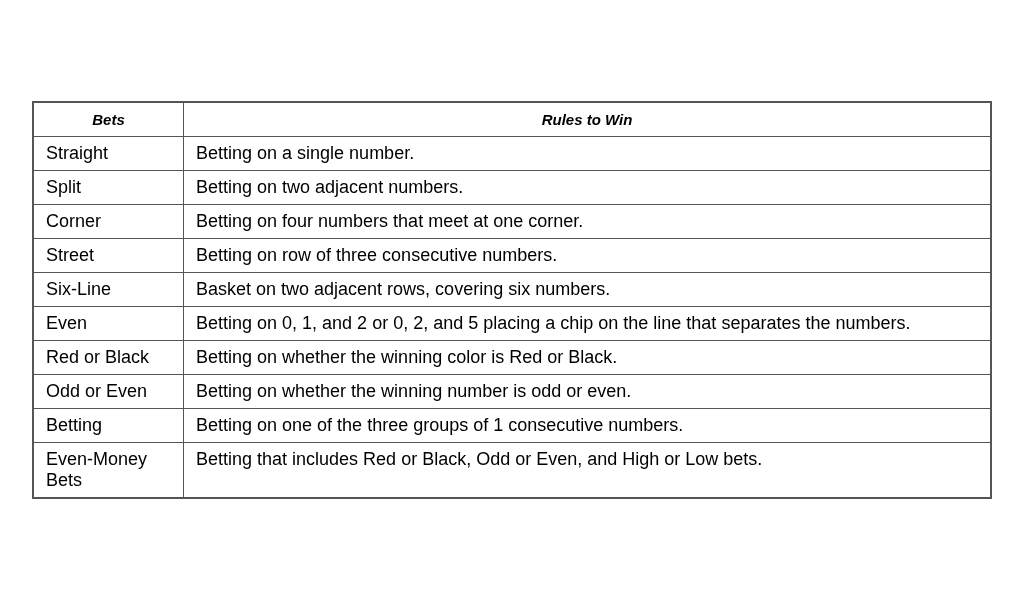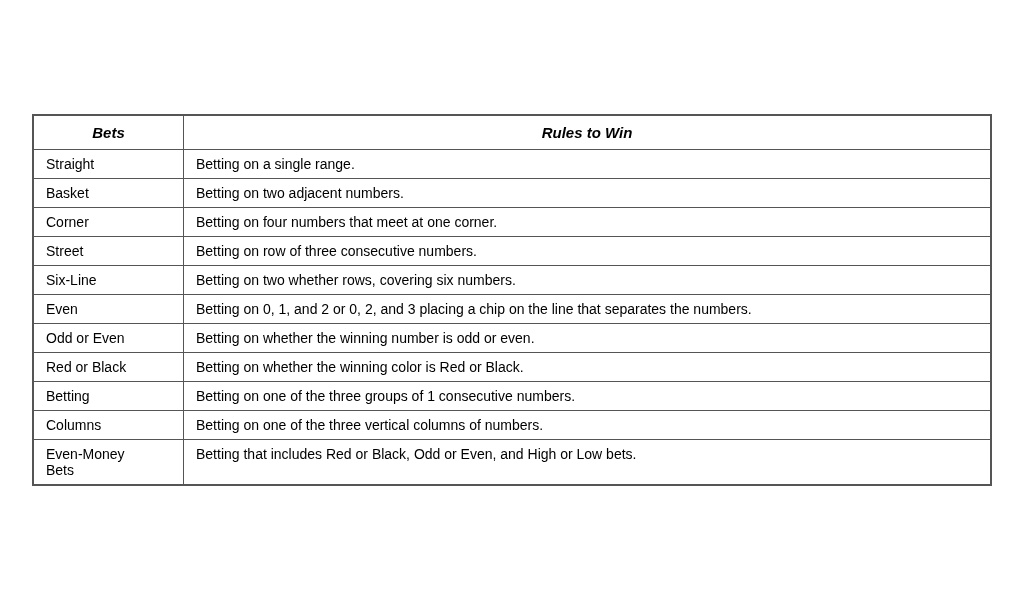--- a/index.html
+++ b/index.html
@@ -41,21 +41,21 @@
     }
 
     thead tr th:first-child {
       width: 150px;
       text-align: center;
     }
 
     tbody tr td {
       border: 1px solid #555;
       padding: 6px 12px;
-      font-size: 14px;
+      font-size: 18px;
       vertical-align: top;
     }
 
     tbody tr td:first-child {
       width: 150px;
       font-weight: normal;
     }
   </style>
 </head>
 <body>
@@ -64,57 +64,53 @@
   <table>
     <thead>
       <tr>
         <th>Bets</th>
         <th>Rules to Win</th>
       </tr>
     </thead>
     <tbody id="table-body">
     <tr>
           <td>Straight</td>
-          <td>Betting on a single range.</td>
+          <td>Betting on a single number.</td>
         </tr>
         <tr>
-          <td>Basket</td>
+          <td>Split</td>
           <td>Betting on two adjacent numbers.</td>
         </tr>
         <tr>
           <td>Corner</td>
           <td>Betting on four numbers that meet at one corner.</td>
         </tr>
         <tr>
           <td>Street</td>
           <td>Betting on row of three consecutive numbers.</td>
         </tr>
         <tr>
           <td>Six-Line</td>
-          <td>Betting on two whether rows, covering six numbers.</td>
+          <td>Basket on two adjacent rows, covering six numbers.</td>
         </tr>
         <tr>
           <td>Even</td>
-          <td>Betting on 0, 1, and 2 or 0, 2, and 3 placing a chip on the line that separates the numbers.</td>
+          <td>Betting on 0, 1, and 2 or 0, 2, and 5 placing a chip on the line that separates the numbers.</td>
+        </tr>
+        <tr>
+          <td>Red or Black</td>
+          <td>Betting on whether the winning color is Red or Black.</td>
         </tr>
         <tr>
           <td>Odd or Even</td>
           <td>Betting on whether the winning number is odd or even.</td>
         </tr>
         <tr>
-          <td>Red or Black</td>
-          <td>Betting on whether the winning color is Red or Black.</td>
-        </tr>
-        <tr>
           <td>Betting</td>
           <td>Betting on one of the three groups of 1 consecutive numbers.</td>
-        </tr>
-        <tr>
-          <td>Columns</td>
-          <td>Betting on one of the three vertical columns of numbers.</td>
         </tr>
         <tr>
           <td>Even-Money<br>Bets</td>
           <td>Betting that includes Red or Black, Odd or Even, and High or Low bets.</td>
         </tr>
       </tbody>
   </table>
 </div>
 
 </body></html>

